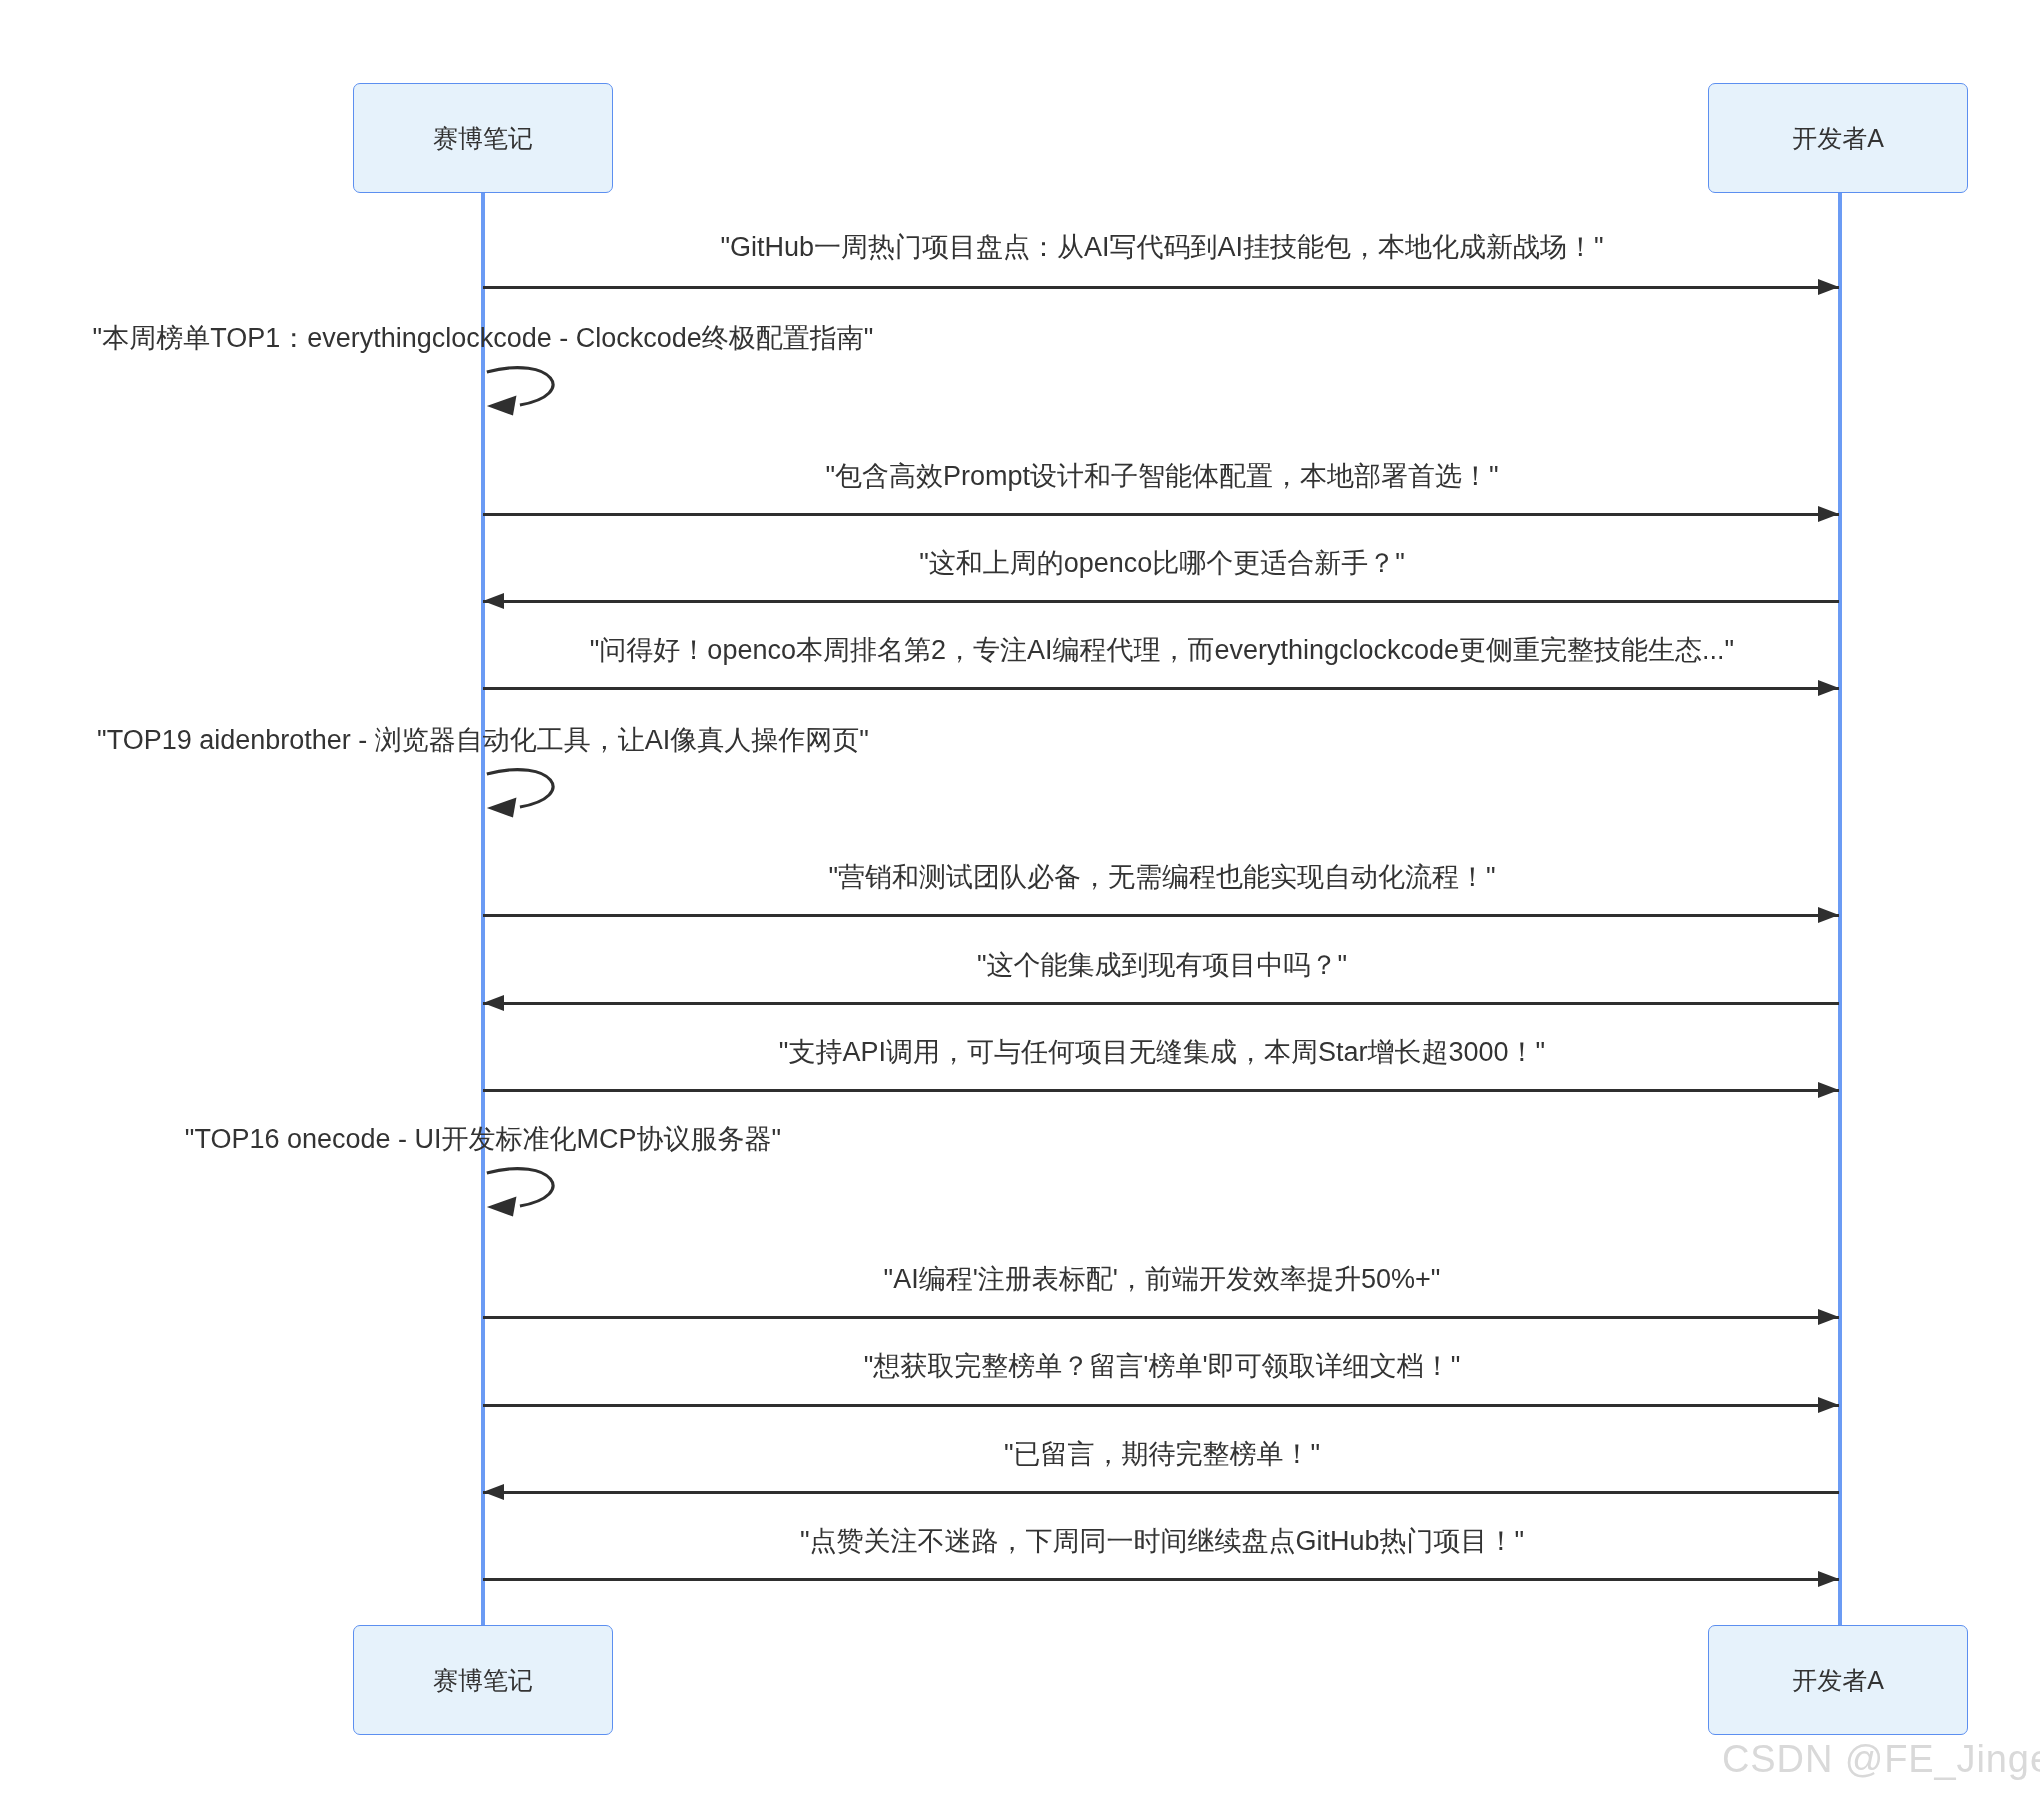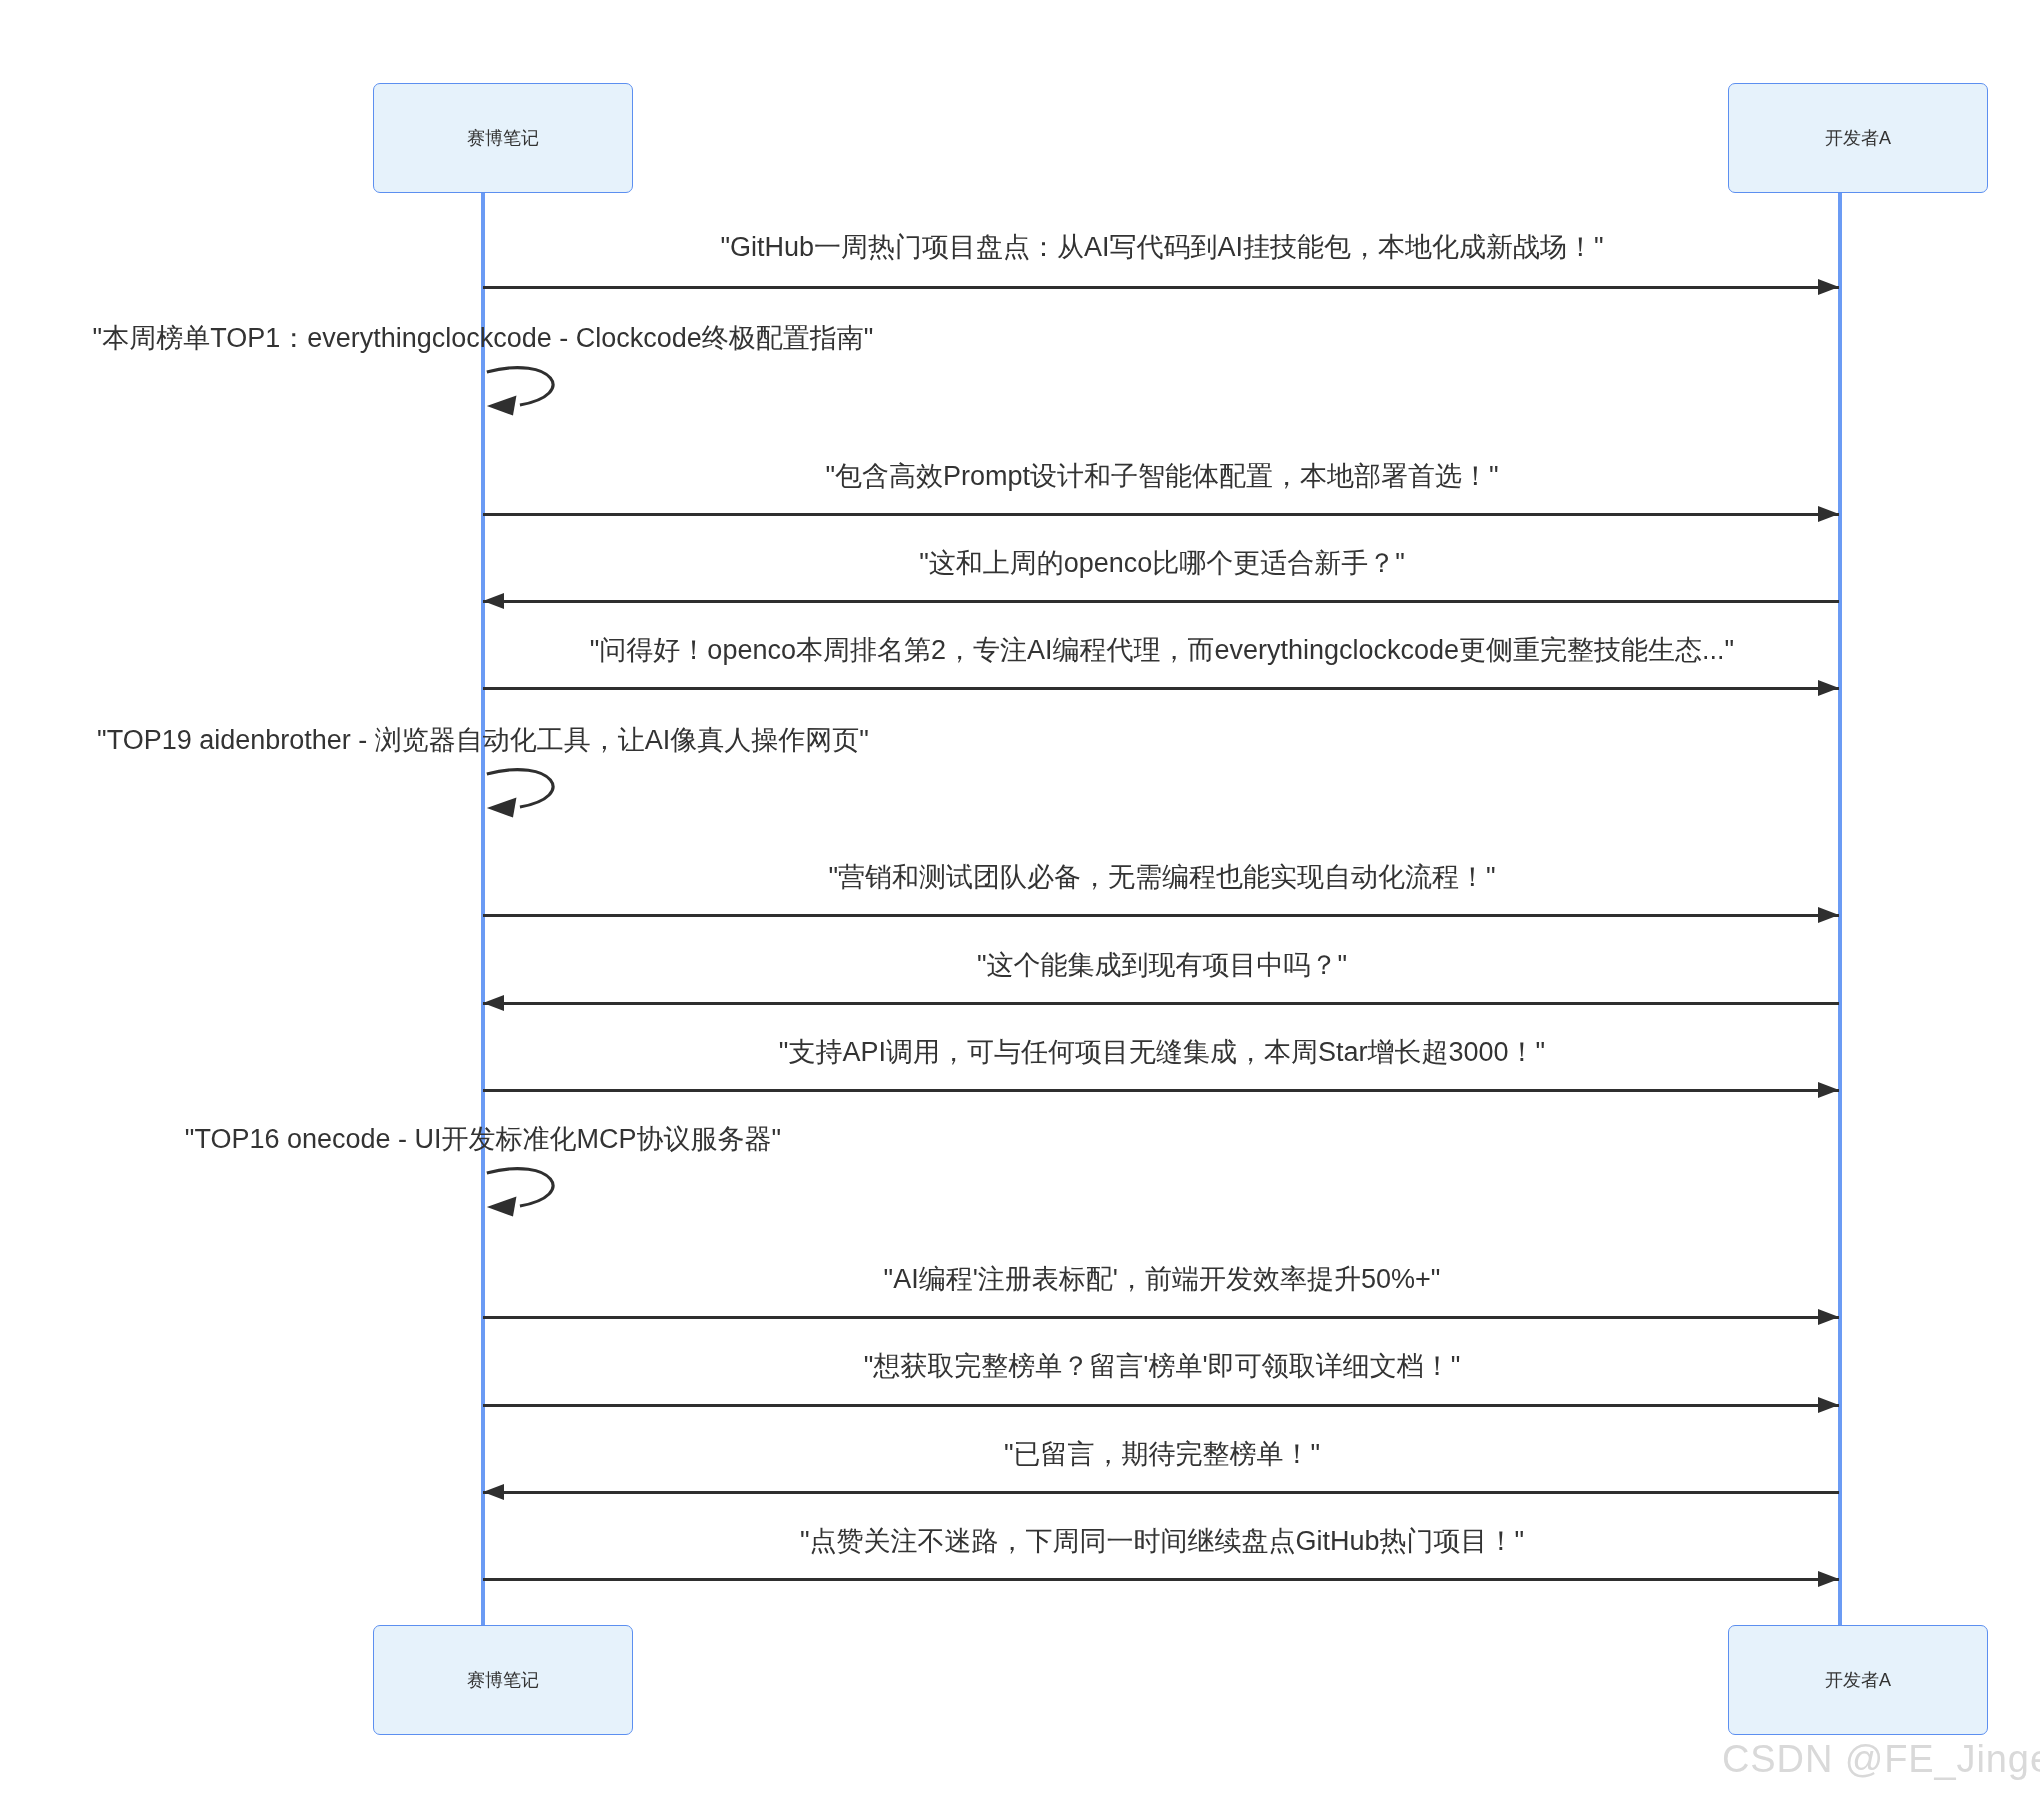--- a/index.html
+++ b/index.html
@@ -11,23 +11,22 @@
     overflow:hidden;
     color:#333333;
   }
   .actor-box{
     position:absolute;
     width:260px;height:110px;
     background:#e6f2fb;
     border:1.7px solid #5c8ff0;
     border-radius:7px;
     display:flex;align-items:center;justify-content:center;
-    font-size:18px;color:#333333;
+    font-size:25px;color:#333333;
     box-sizing:border-box;
-    margin-left:20px;
   }
   .lifeline{
     position:absolute;
     width:3.5px;
     background:#6b9bf4;
     top:193px;height:1433px;
   }
   .msg-label{
     position:absolute;
     white-space:nowrap;

